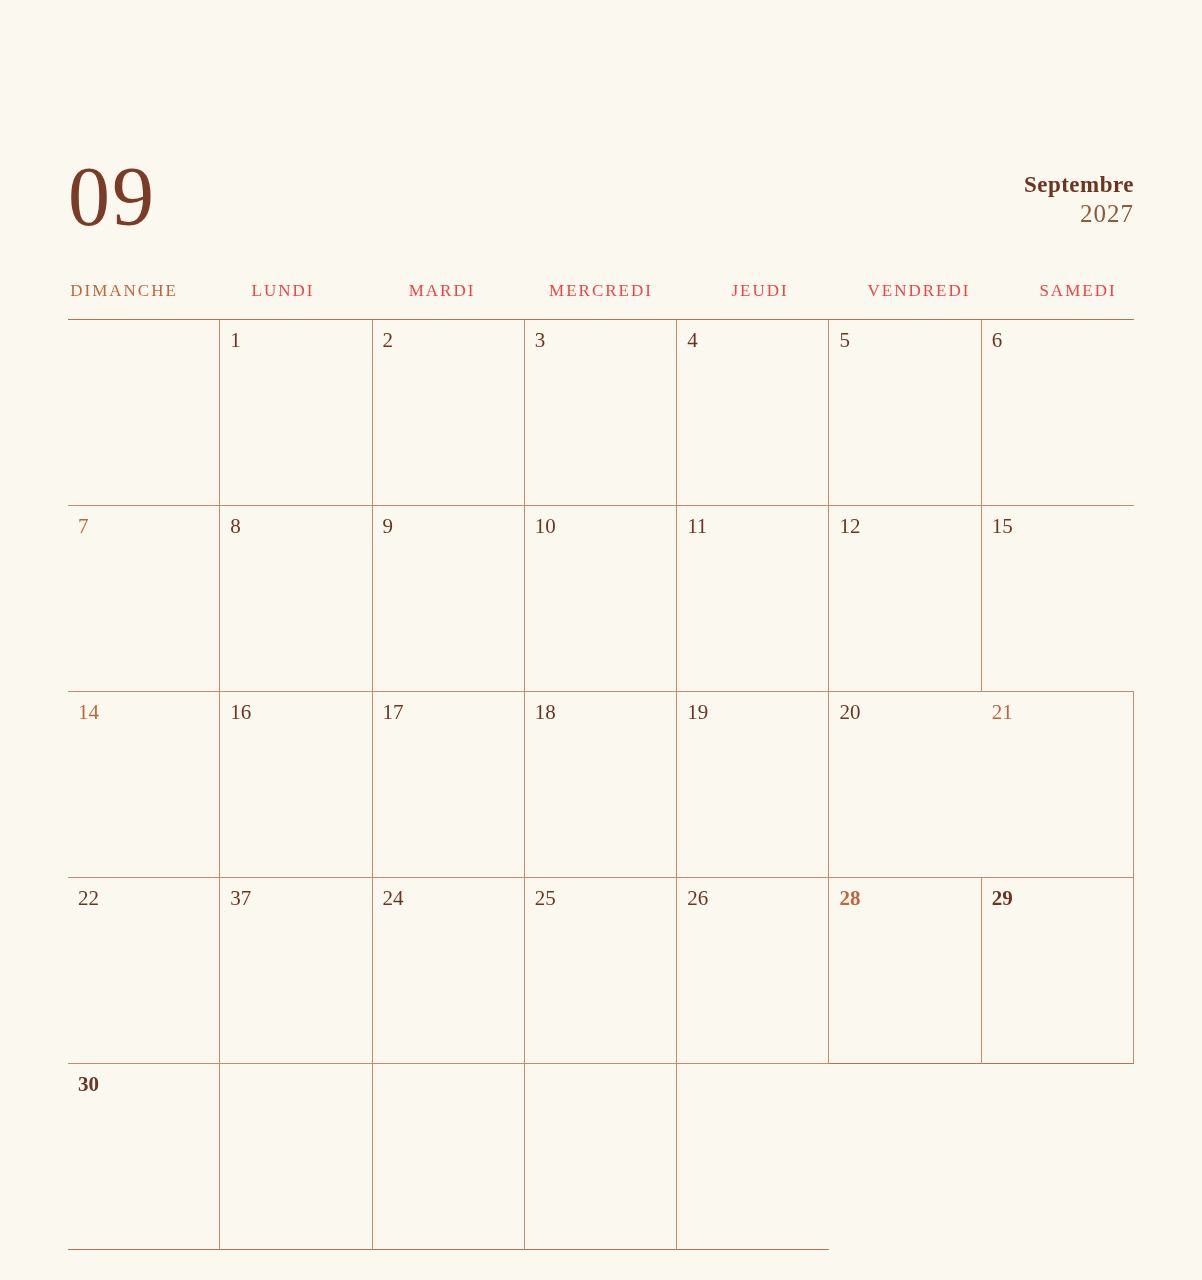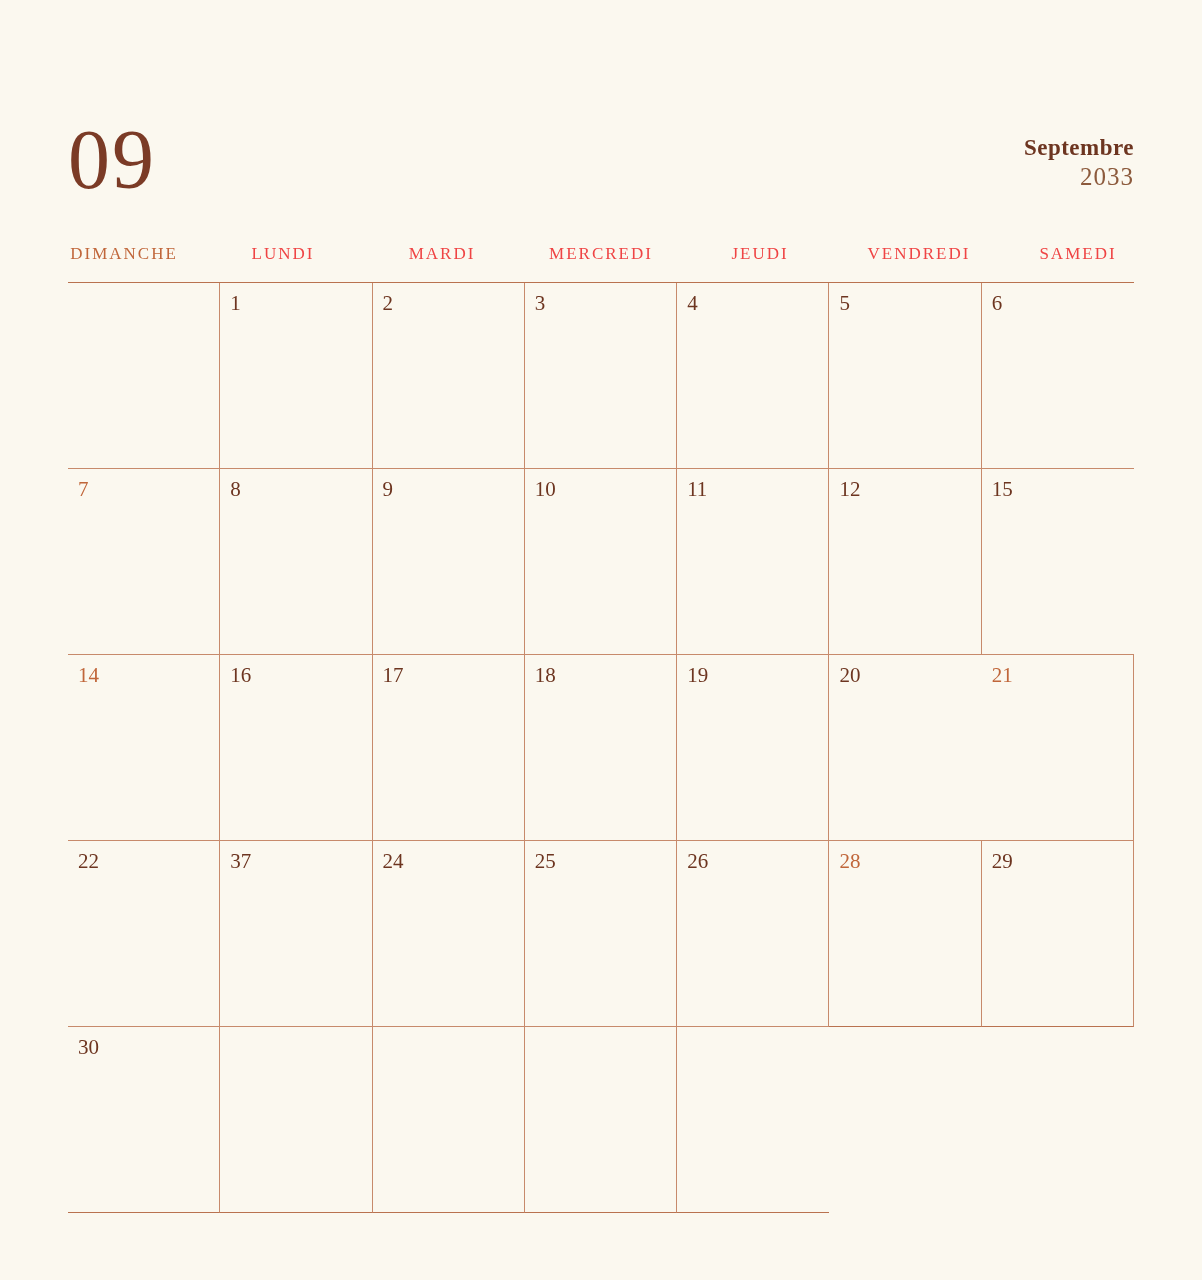--- a/index.html
+++ b/index.html
@@ -11,20 +11,21 @@
     height: 1280px;
     background: #fbf8ef;
     font-family: "Liberation Serif", serif;
     overflow: hidden;
   }
   .page {
     position: relative;
     width: 1202px;
     height: 1152px;
     box-sizing: border-box;
+    margin-top: 37px;
   }
   .header {
     position: absolute;
     left: 68px;
     right: 68px;
     top: 118px;
     height: 110px;
   }
   .month-number {
     position: absolute;
@@ -97,20 +98,21 @@
     position: relative;
   }
   .cell.first-col {
     border-left: none;
   }
   .cell.last-col {
     border-right: none;
   }
   .cell.last-row {
     border-bottom: 1px solid #b9724f;
+    font-weight: bold;
   }
   .daynum {
     font-family: "Liberation Serif", serif;
     font-size: 21px;
     color: #6d3520;
     line-height: 1;
   }
   .daynum.sunday {
     color: #c0663a;
   }
@@ -120,21 +122,21 @@
 </style>
 </head>
 <body>
 
 <div class="page">
 
   <div class="header">
     <div class="month-number">09</div>
     <div class="title-block">
       <div class="month-name">Septembre</div>
-      <div class="year">2033</div>
+      <div class="year">2027</div>
     </div>
   </div>
 
   <div class="calendar">
     <div class="weekdays">
       <div class="weekday sunday">DIMANCHE</div>
       <div class="weekday">LUNDI</div>
       <div class="weekday">MARDI</div>
       <div class="weekday">MERCREDI</div>
       <div class="weekday">JEUDI</div>

